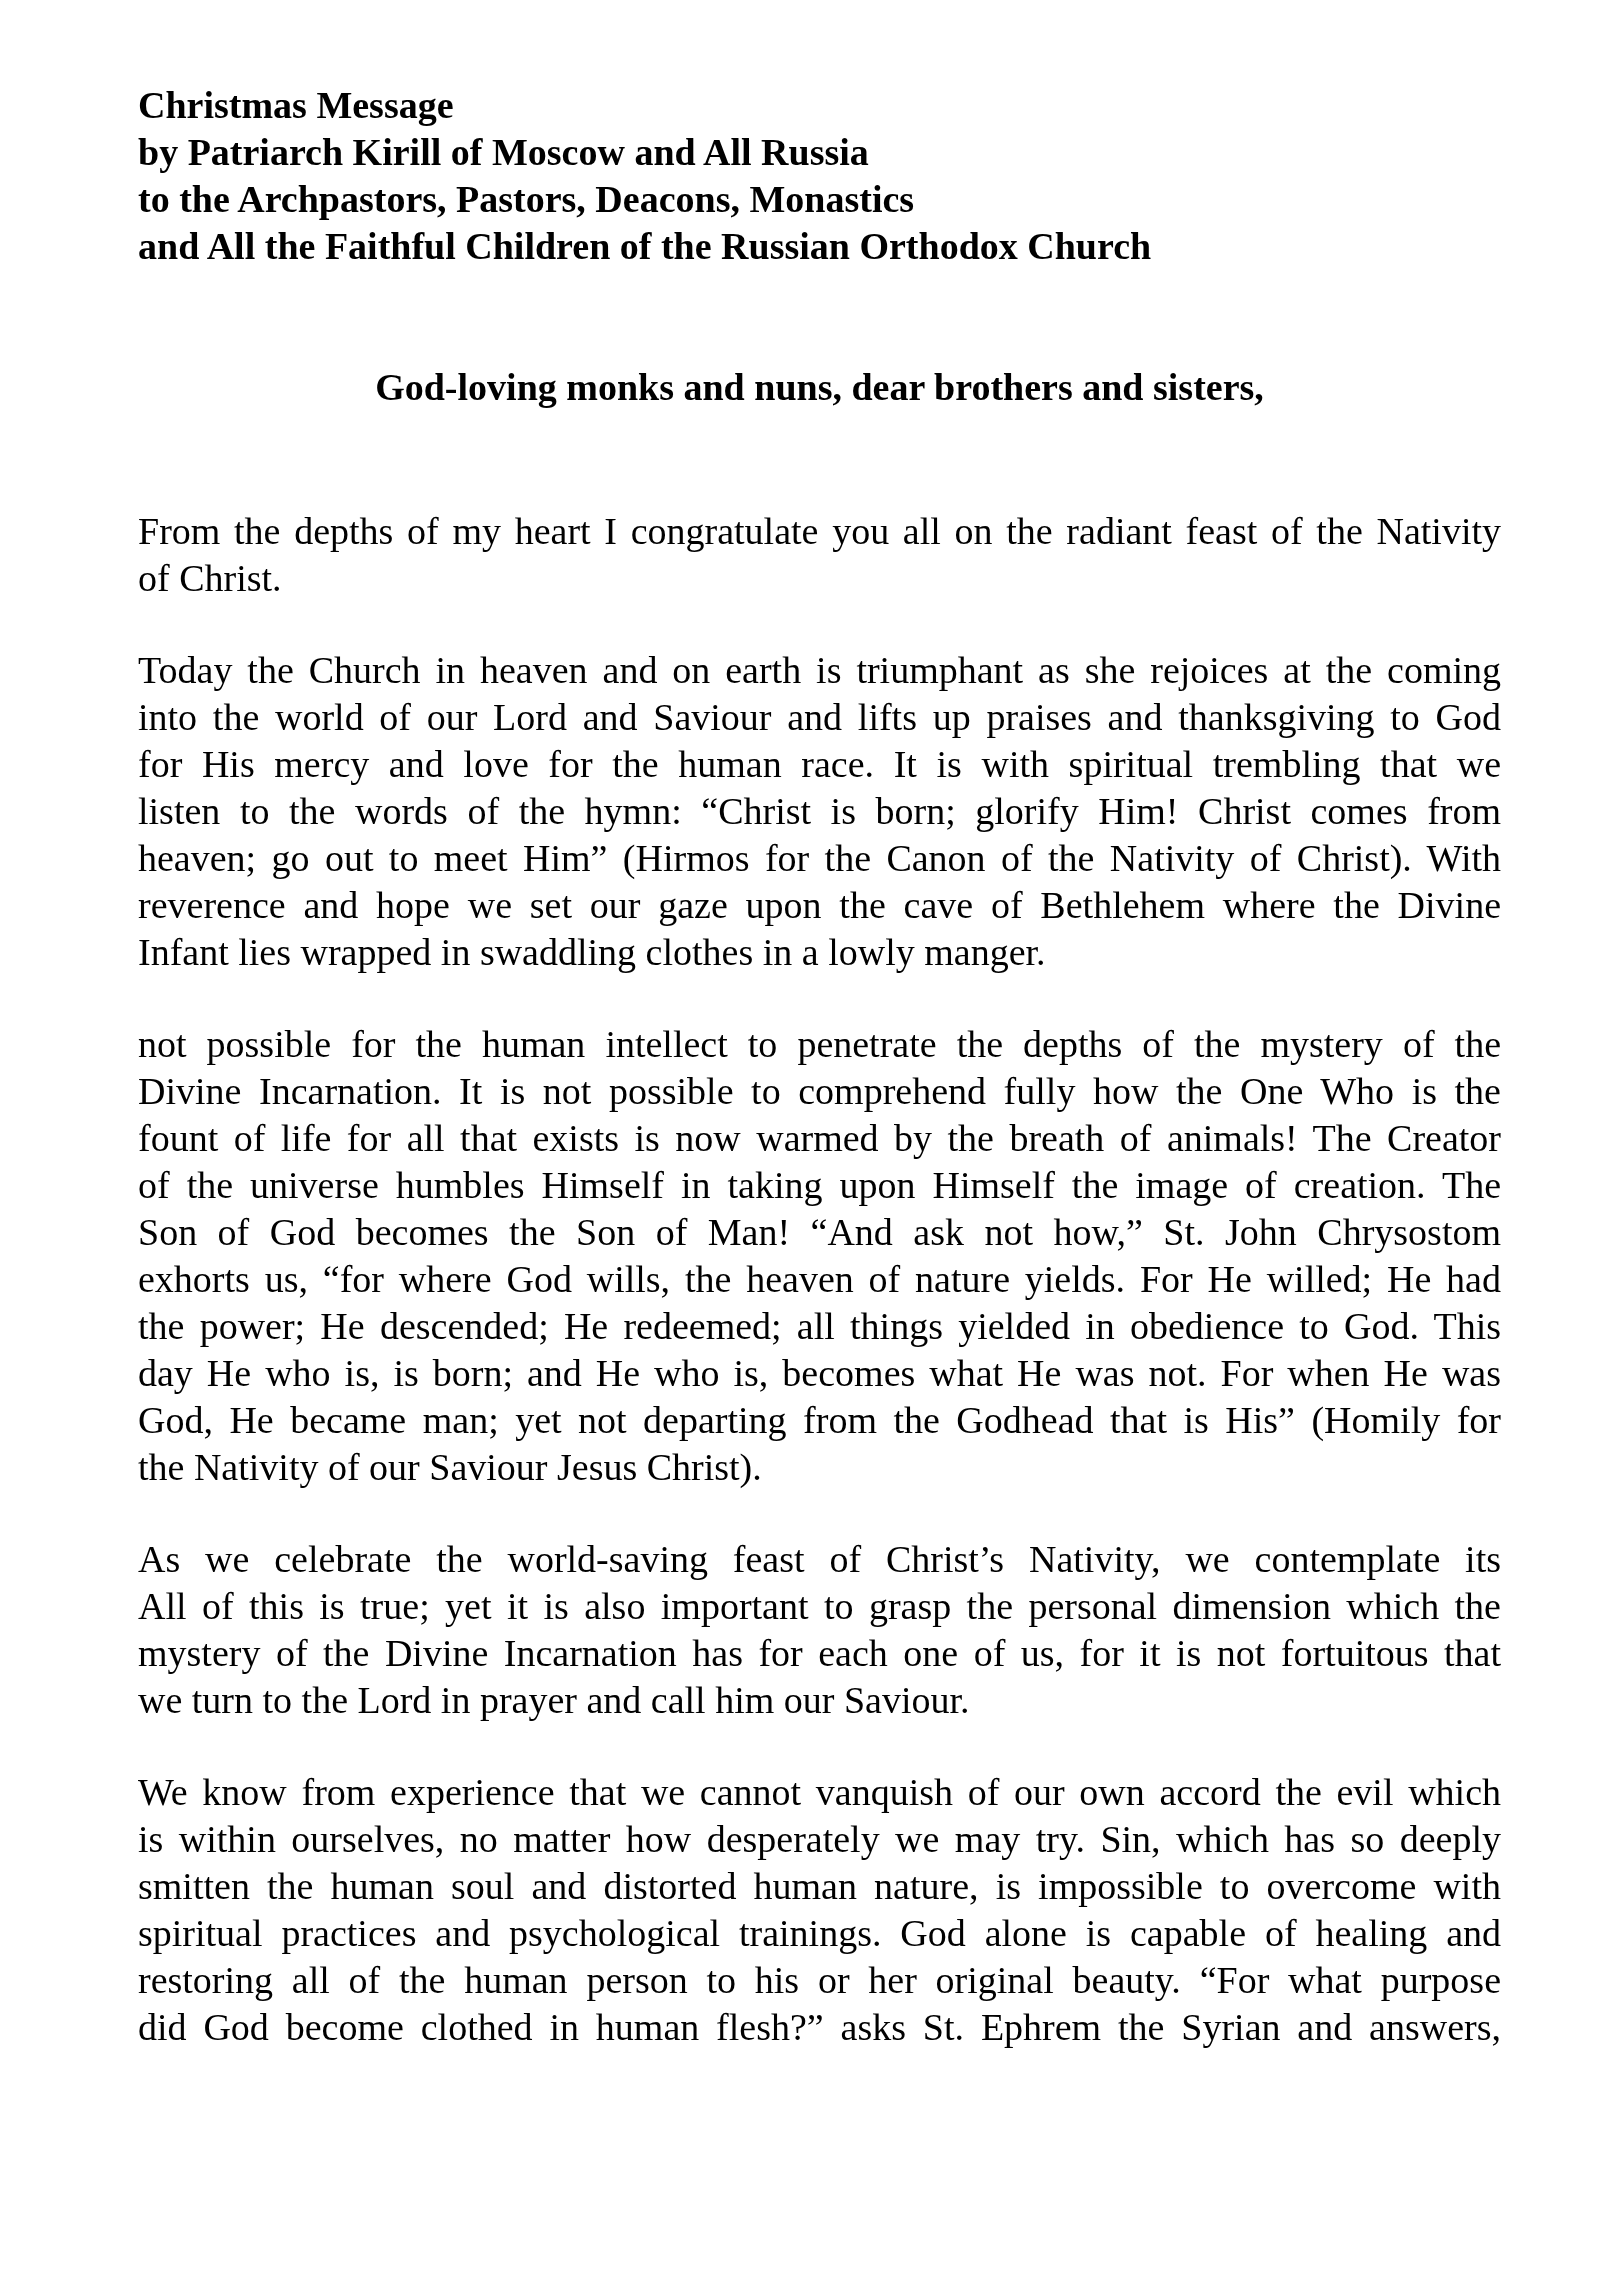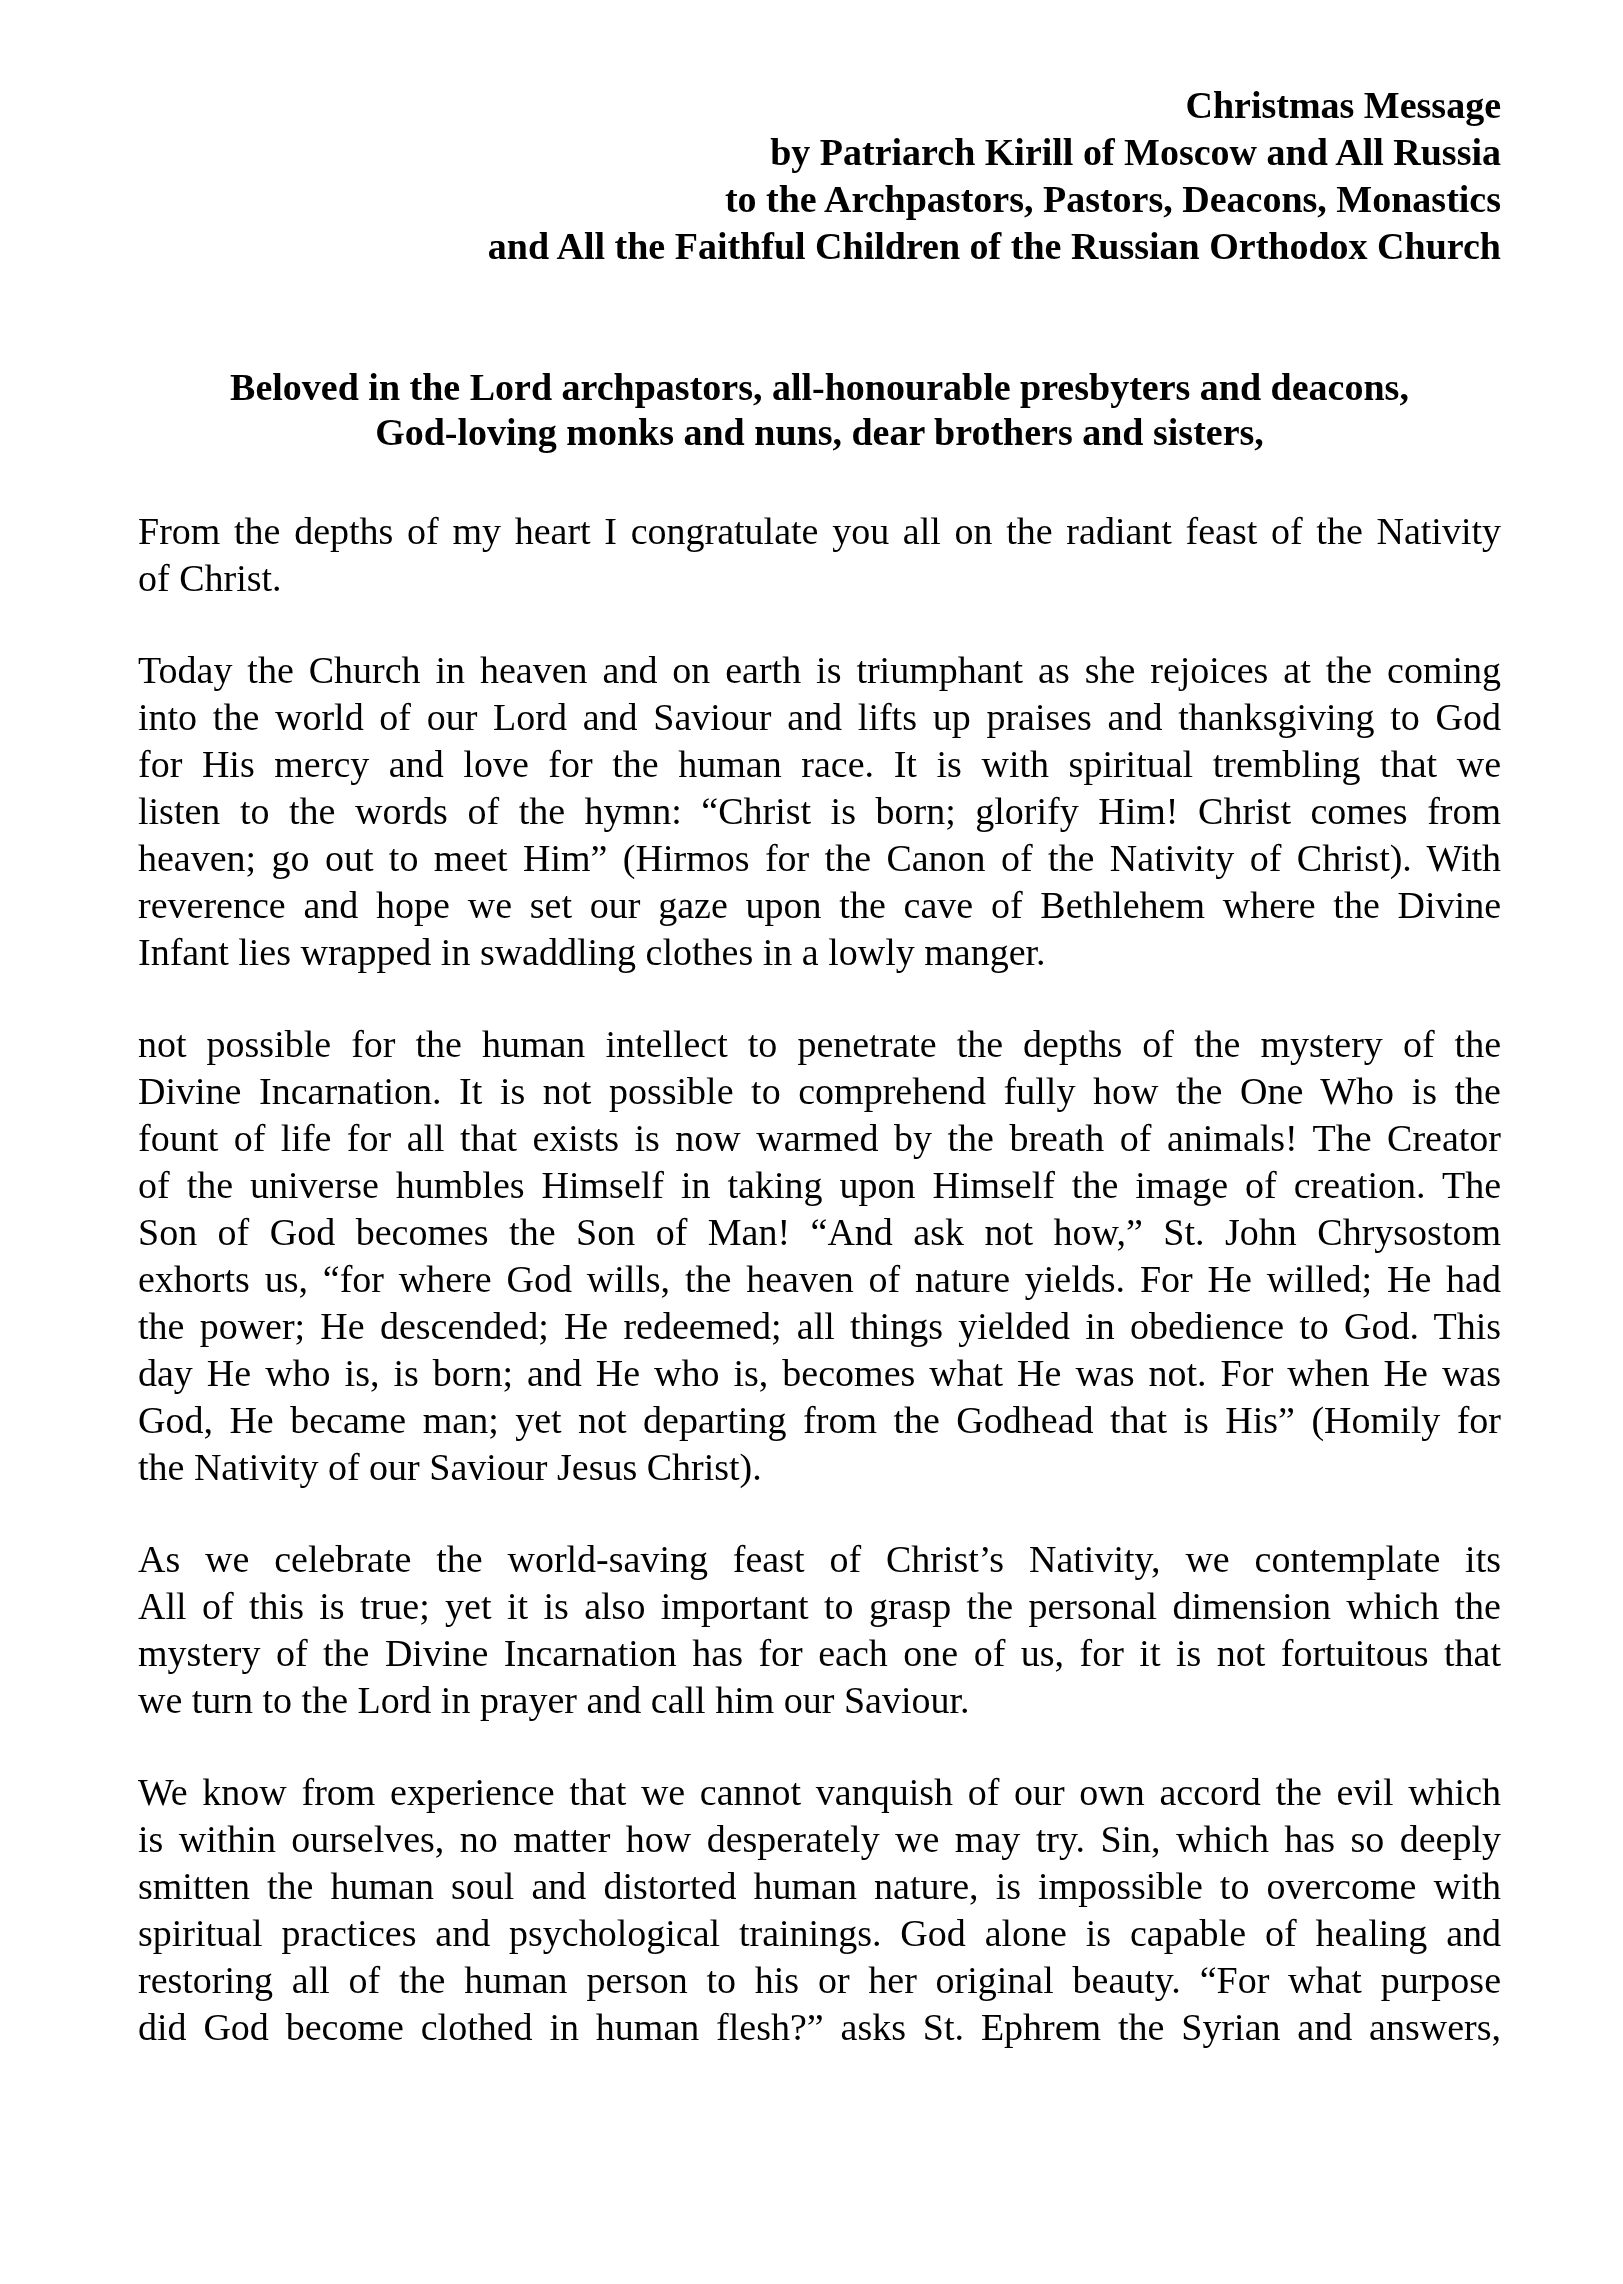--- a/index.html
+++ b/index.html
@@ -19,21 +19,21 @@
     position: absolute;
     left: 138px;
     top: 0;
     width: 1363px;
   }
   .title-block {
     position: absolute;
     left: 0;
     top: 82px;
     width: 1363px;
-    text-align: right;
+    text-align: left;
     font-weight: bold;
     font-size: 38px;
     line-height: 47px;
   }
   .title-line {
     display: block;
     white-space: nowrap;
   }
   .salutation {
     position: absolute;
@@ -79,21 +79,20 @@
 <div class="page">
 
   <div class="title-block">
     <span class="title-line">Christmas Message</span>
     <span class="title-line">by Patriarch Kirill of Moscow and All Russia</span>
     <span class="title-line">to the Archpastors, Pastors, Deacons, Monastics</span>
     <span class="title-line">and All the Faithful Children of the Russian Orthodox Church</span>
   </div>
 
   <div class="salutation">
-    <span class="salutation-line">Beloved in the Lord archpastors, all-honourable presbyters and deacons,</span>
     <span class="salutation-line">God-loving monks and nuns, dear brothers and sisters,</span>
   </div>
 
   <div class="body-text" id="body-text">
       <div class="paragraph">
         <span class="line">From the depths of my heart I congratulate you all on the radiant feast of the Nativity</span>
         <span class="line last">of Christ.</span>
       </div>
       <div class="paragraph">
         <span class="line">Today the Church in heaven and on earth is triumphant as she rejoices at the coming</span>

